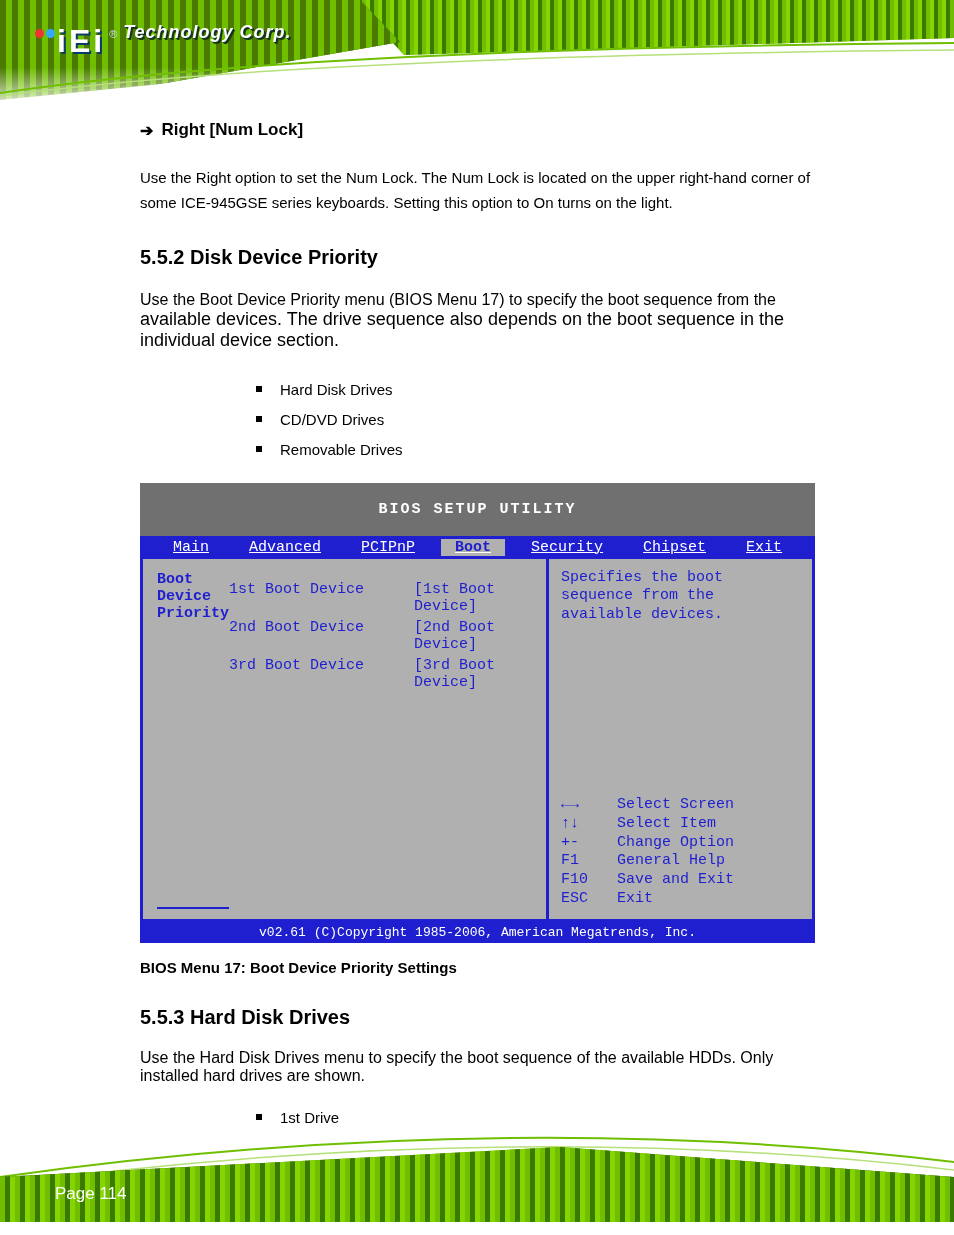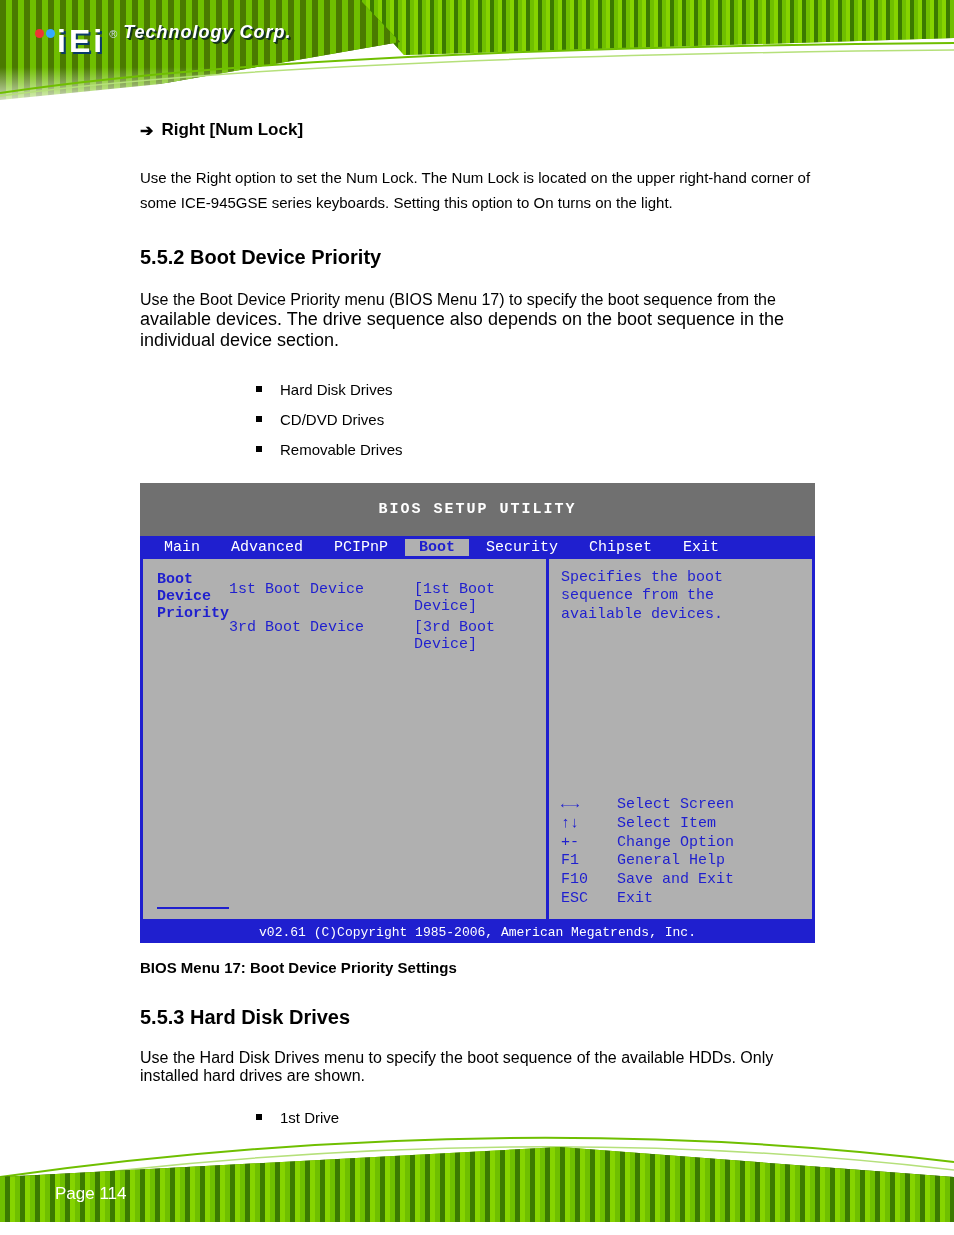--- a/index.html
+++ b/index.html
@@ -95,22 +95,22 @@
     margin-top:18px; width:675px; margin-left:0;
     font-family: "Courier New", monospace;
   }
   .bios-title {
     background:#707070; color:#fff; text-align:center;
     font-weight:700; letter-spacing:2px; font-size:15px;
     padding:18px 0;
   }
   .bios-tabs {
     background:#1f1fcf; color:#fff; font-size:15px;
-    padding:3px 10px;
-    display:flex; gap:3px;
+    padding:3px 19px;
+    display:flex; gap:12px;text-decoration:underline;
   }
   .bios-tabs .tab { padding:0 14px; }
   .bios-tabs .tab.active { background:#b0b0b0; color:#1f1fcf; font-weight:700; }
   .bios-body {
     display:flex; border:3px solid #1f1fcf; border-top:none;
     background:#b0b0b0; height:360px;
   }
   .bios-left {
     flex:1.35; border-right:3px solid #1f1fcf;
     padding:12px 14px 10px 14px;
@@ -189,21 +189,21 @@
 </div>
 
 <div class="content-area">
 
   <div class="right-bold-line">
     <span class="arrow-ico">➔</span>
     <span>Right [Num Lock]</span>
   </div>
   <div class="body-text">Use the Right option to set the Num Lock. The Num Lock is located on the upper right-hand corner of some ICE-945GSE series keyboards. Setting this option to On turns on the light.</div>
 
-  <div class="section-head">5.5.2 Boot Device Priority</div>
+  <div class="section-head">5.5.2 Disk Device Priority</div>
   <div class="intro-line1">Use the Boot Device Priority menu (BIOS Menu 17) to specify the boot sequence from the</div>
   <div class="intro-line2">available devices. The drive sequence also depends on the boot sequence in the individual device section.</div>
 
   <ul class="bullets">
     <li>Hard Disk Drives</li>
     <li>CD/DVD Drives</li>
     <li>Removable Drives</li>
   </ul>
 
   <div class="bios-box">
@@ -219,20 +219,24 @@
     </div>
     <div class="bios-body">
       <div class="bios-left">
         <div class="pane-title">Boot Device Priority</div>
         <div class="bios-rows">
           <div class="bios-row">
             <span class="k">1st Boot Device</span>
             <span class="v">[1st Boot Device]</span>
           </div>
           <div class="bios-row">
+            <span class="k">2nd Boot Device</span>
+            <span class="v">[2nd Boot Device]</span>
+          </div>
+          <div class="bios-row">
             <span class="k">3rd Boot Device</span>
             <span class="v">[3rd Boot Device]</span>
           </div>
         </div>
       </div>
       <div class="bios-right">
         <div class="bios-help">Specifies the boot sequence from the available devices.</div>
         <div class="bios-keys">
           <div class="kb">
               <span class="kk">←→</span>

